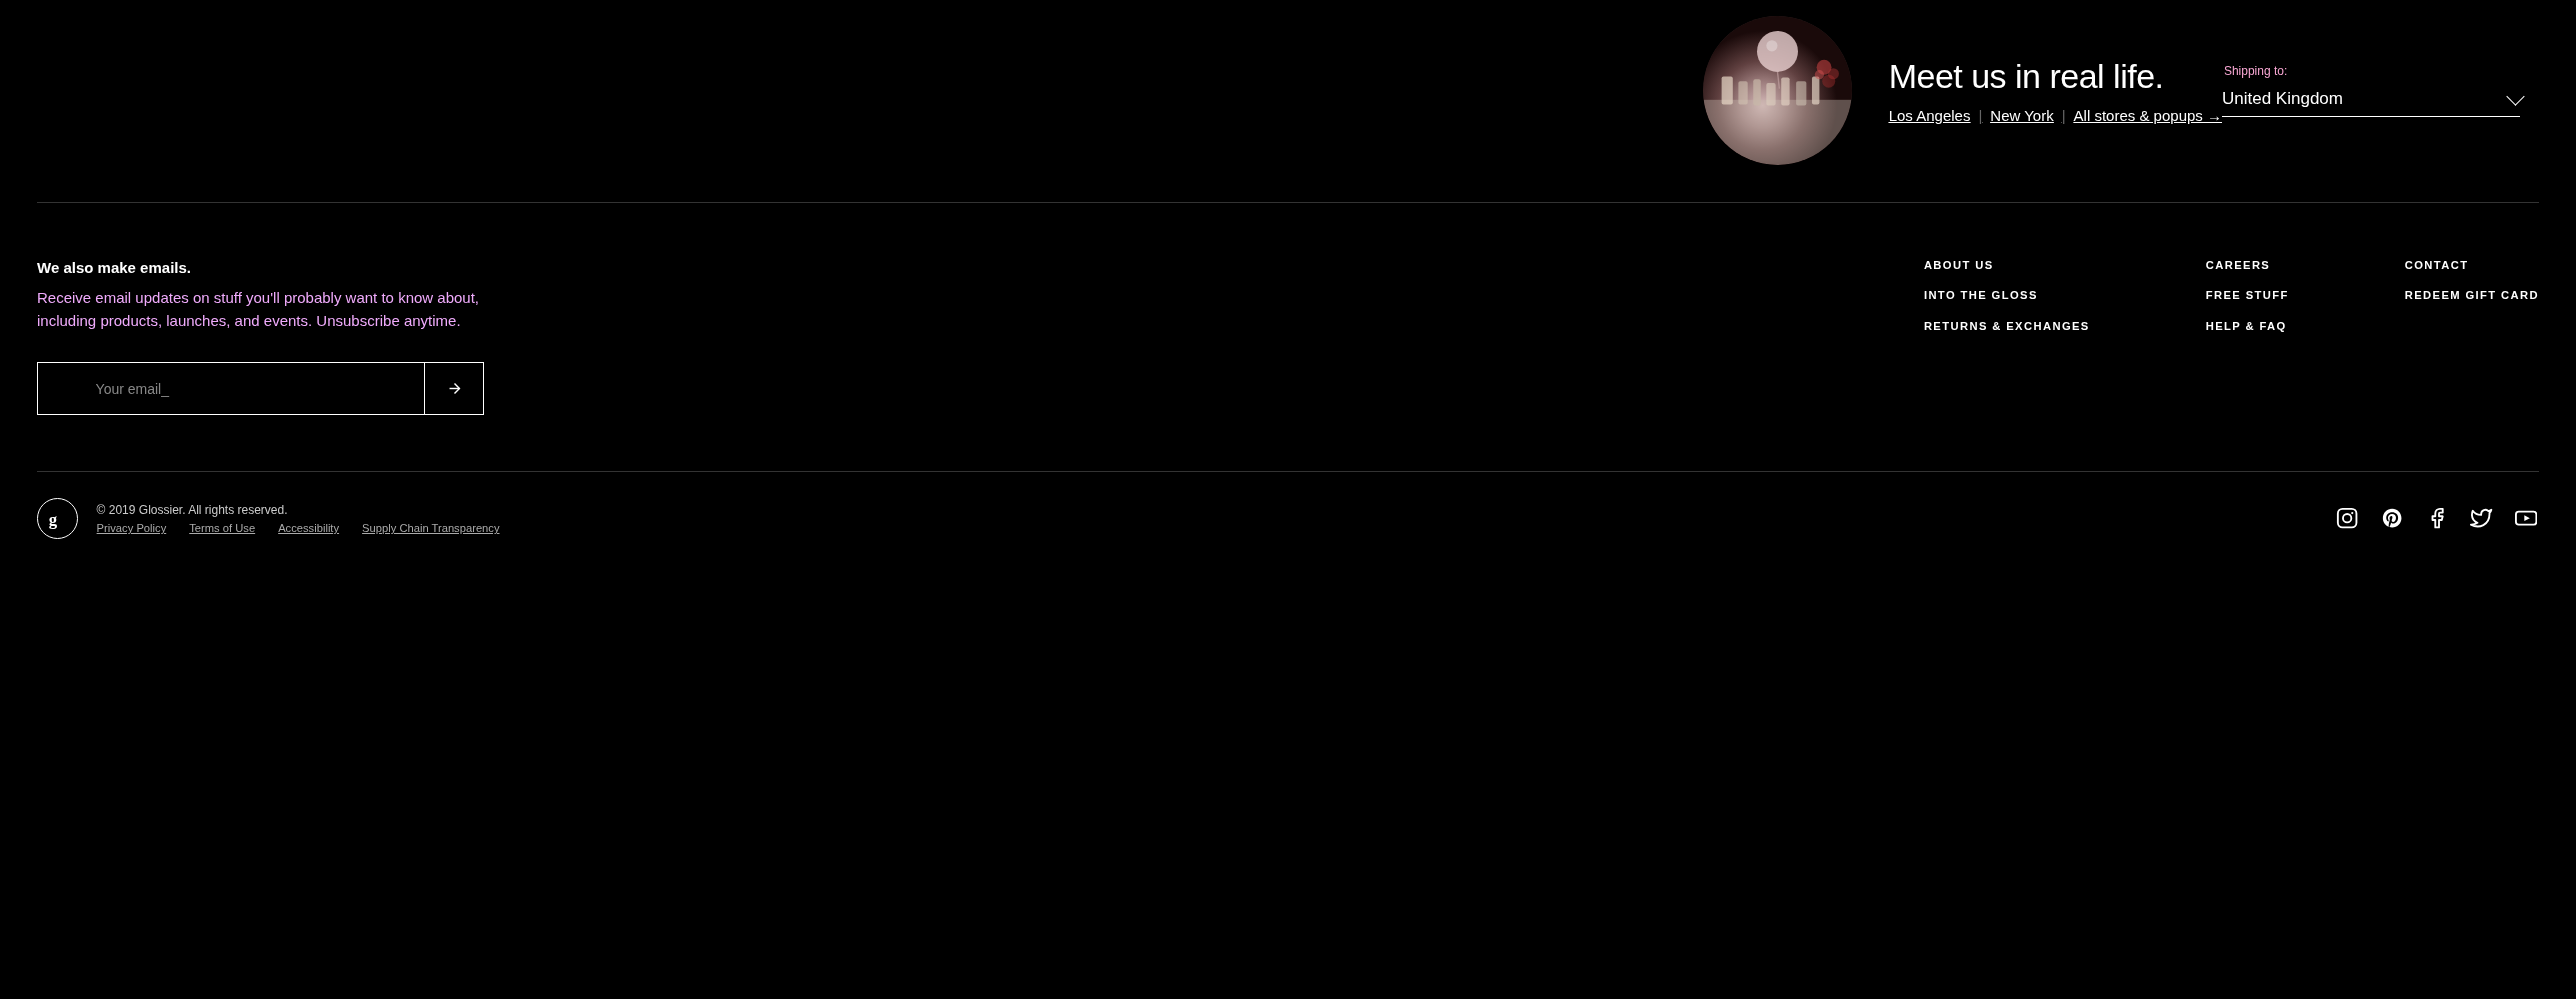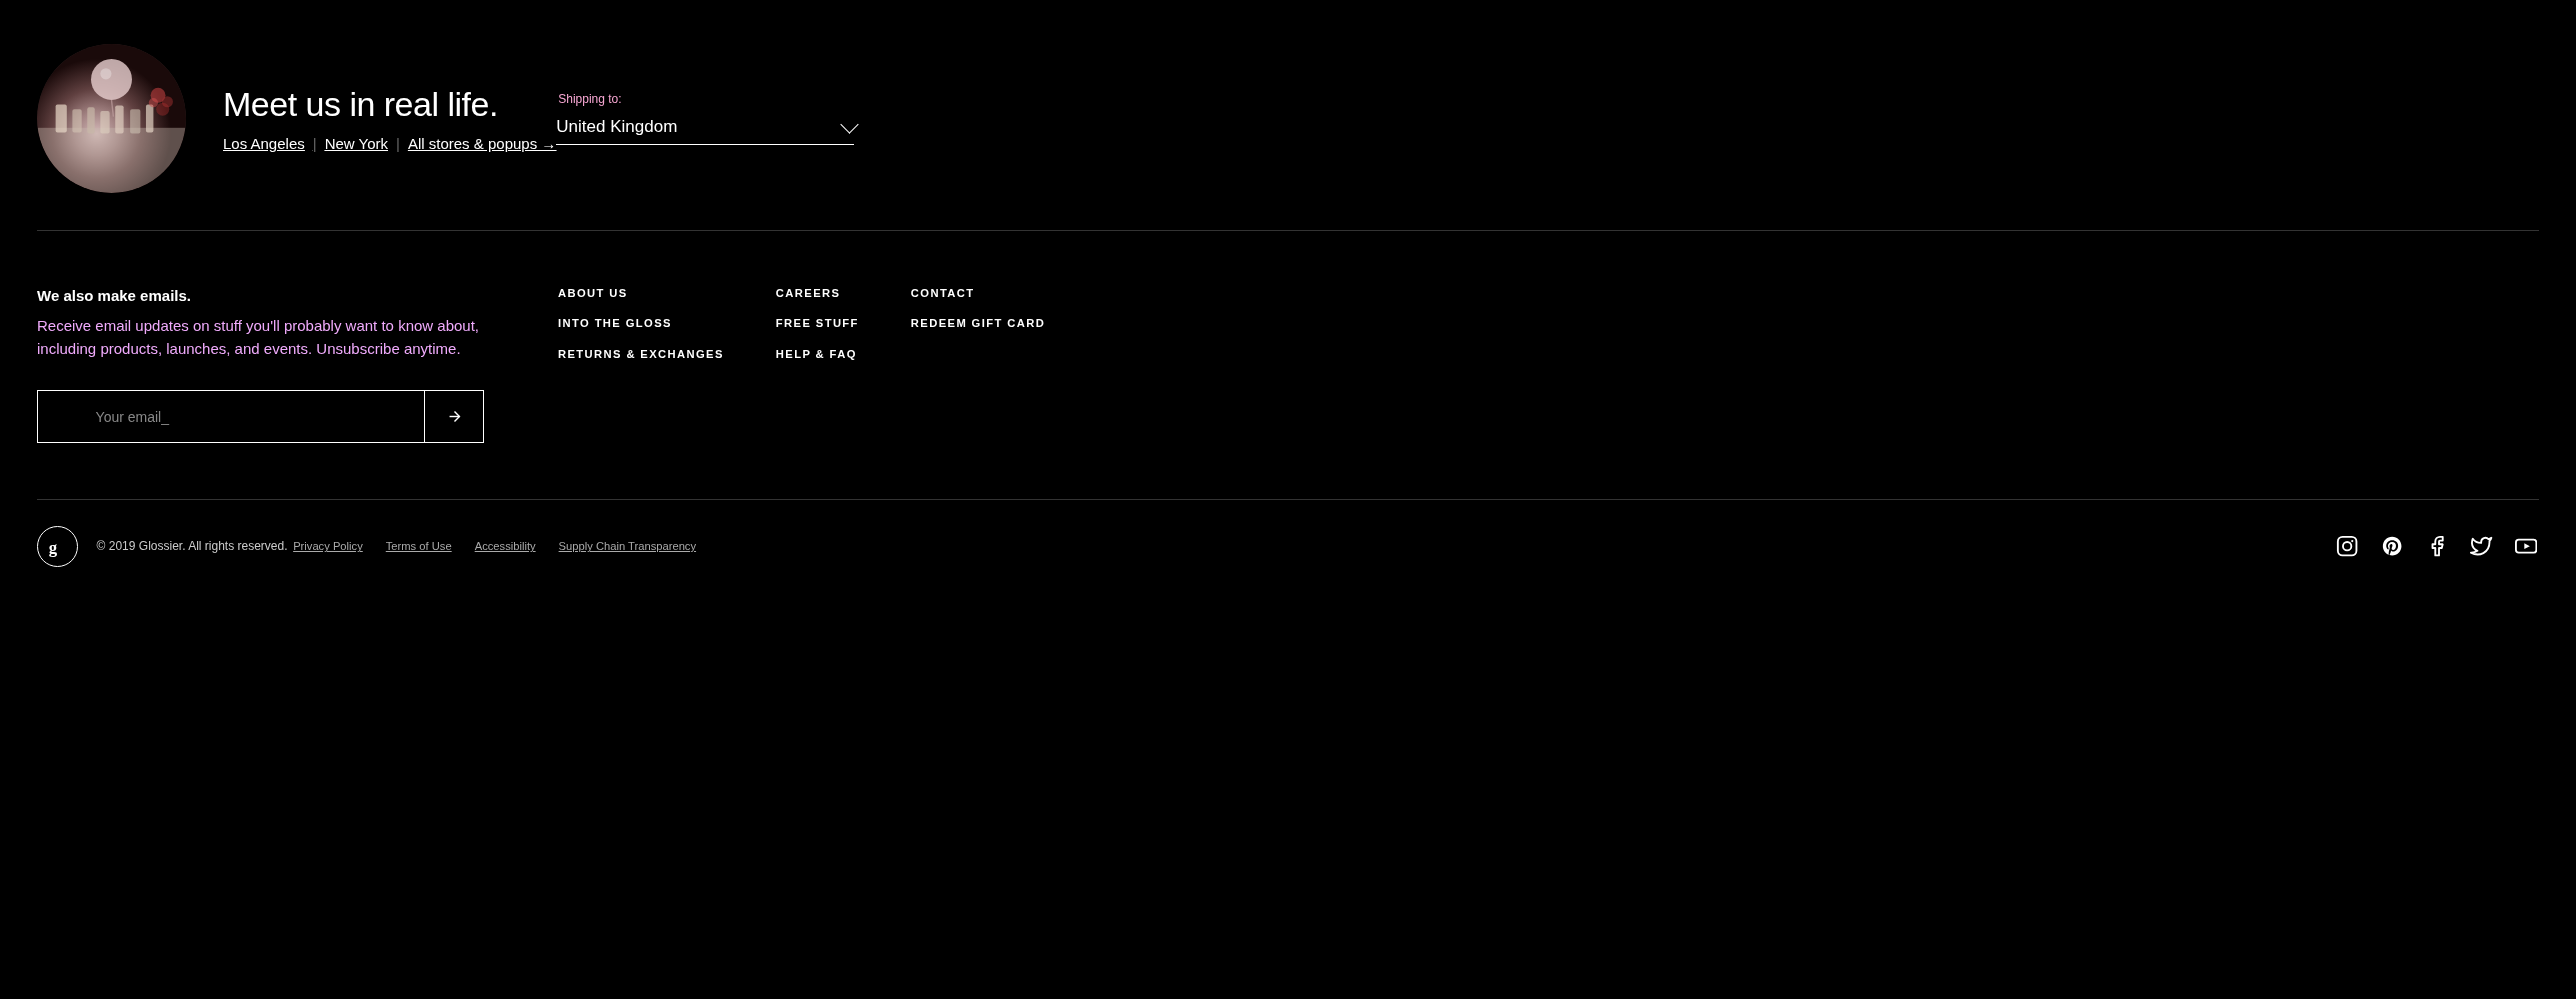--- a/index.html
+++ b/index.html
@@ -12,22 +12,22 @@
       background-color: #000;
       color: #fff;
       font-family: -apple-system, BlinkMacSystemFont, 'Helvetica Neue', Helvetica, Arial, sans-serif;
       min-height: 100vh;
     }
 
     
     .top-section {
       display: flex;
       align-items: center;
-      justify-content: flex-start;
-      padding: 44px 56px 37px 37px;
+      justify-content: flex-end;
+      padding: 16px 56px 37px 37px;
     }
 
     .store-info {
       display: flex;
       align-items: center;
       gap: 37px;
     }
 
     .store-image-circle {
       width: 149px;
@@ -177,22 +177,22 @@
       font-size: 17px;
       display: flex;
       align-items: center;
       justify-content: center;
     }
 
     
     .nav-links-section {
       flex: 1;
       display: flex;
-      justify-content: flex-start;
-      gap: 52px;
+      justify-content: flex-end;
+      gap: 116px;
     }
 
     .nav-column {
       display: flex;
       flex-direction: column;
       gap: 18.6px;
     }
 
     .nav-link {
       font-size: 11.2px;
@@ -229,21 +229,21 @@
       flex-shrink: 0;
     }
 
     .glossier-g-logo svg {
       width: 22.3px;
       height: 22.3px;
     }
 
     .bottom-text-group {
       display: flex;
-      flex-direction: row;
+      flex-direction: column;
       gap: 5.6px;
     }
 
     .copyright {
       font-size: 12px;
       color: #ccc;
     }
 
     .legal-links {
       display: flex;

